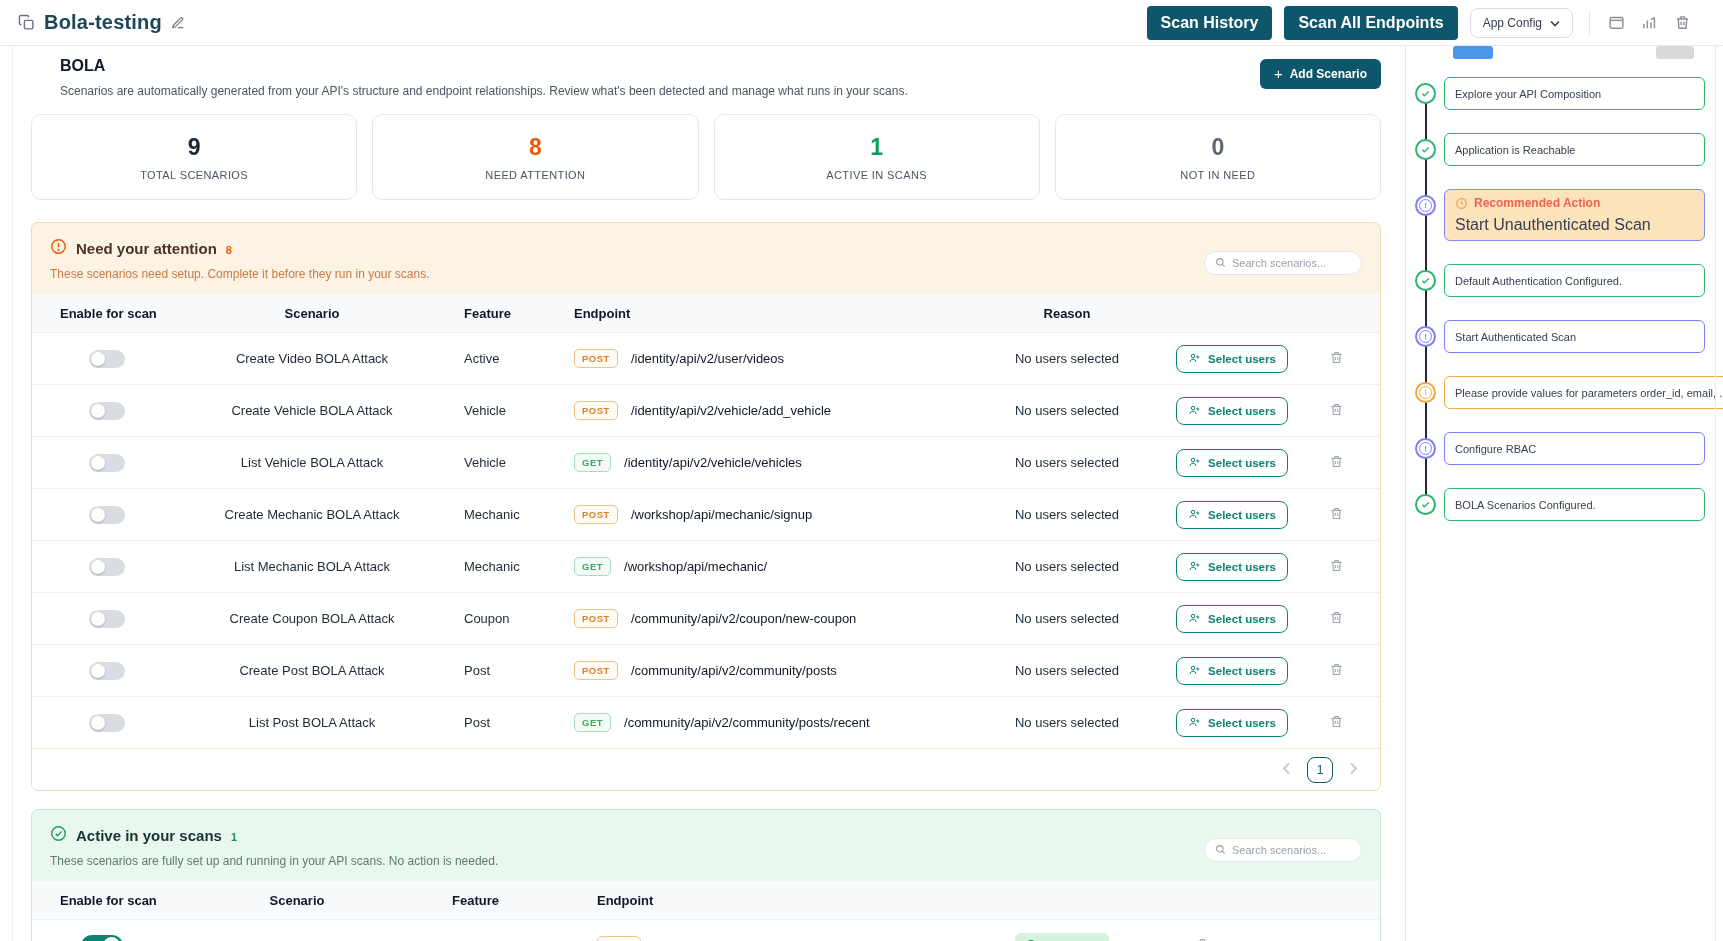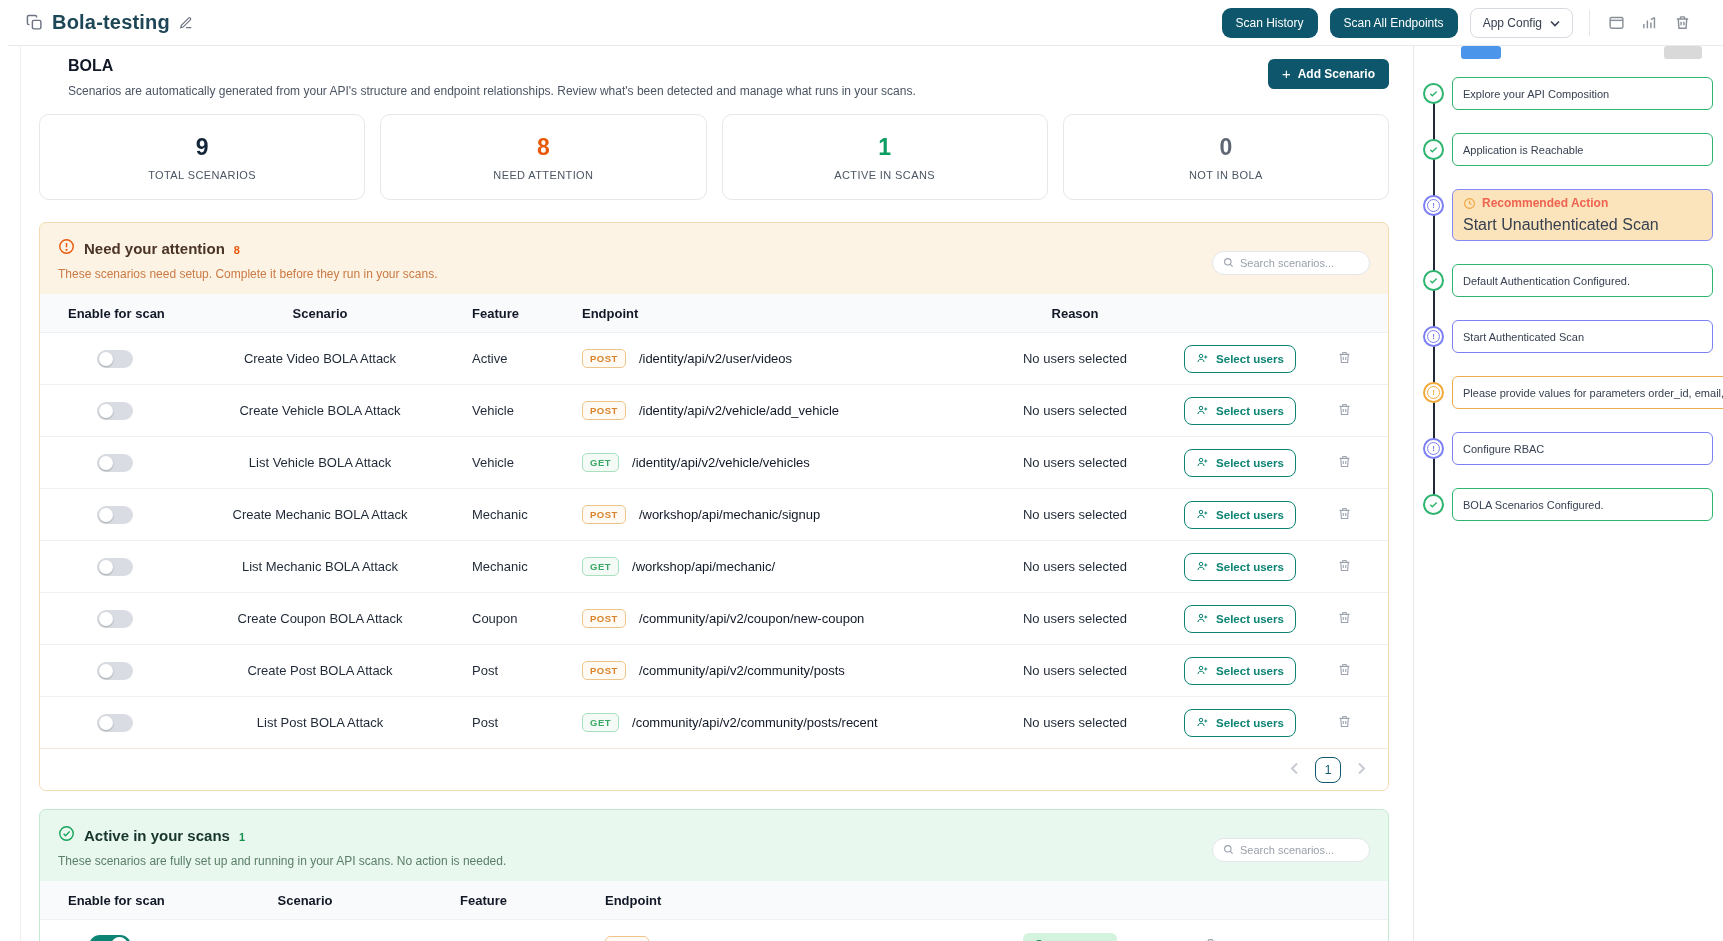--- a/index.html
+++ b/index.html
@@ -1,28 +1,28 @@
 <!DOCTYPE html>
 <html style="--teal-dark: #0d566b; --teal: #0c8373;"><head>
 <meta charset="utf-8">
 <style>
   * { margin:0; padding:0; box-sizing:border-box; }
   html,body { background:#fff; }
   body { font-family:"Liberation Sans", sans-serif; color:#1f2937; }
-  .screen { position:relative; width:1723px; height:941px; background:#fff; overflow:hidden;padding-left:8px; }
+  .screen { position:relative; width:1723px; height:941px; background:#fff; overflow:hidden; }
 
   
   .topbar { height:46px; display:flex; align-items:center; justify-content:space-between;
             padding:0 30px 0 18px; border-bottom:1px solid #e7eaee; background:#fff; }
   .topbar-left { display:flex; align-items:center; gap:9px; }
   .title { font-size:20px; font-weight:bold; color:#1d4657; letter-spacing:.2px; }
   .icon-btn svg, .topbar-left svg { display:block; }
   .topbar-right { display:flex; align-items:center; gap:12px; }
-  .btn-teal { background:var(--teal-dark,#0d566b); color:#fff; border:none; border-radius:9px;
-              font-family:inherit; font-size:12px; font-weight:normal; padding:8px 14px; cursor:pointer; }
+  .btn-teal { background:var(--teal-dark,#0d566b); color:#fff; border:none; border-radius:4px;
+              font-family:inherit; font-size:16px; font-weight:bold; padding:8px 14px; cursor:pointer; }
   .dropdown { display:flex; align-items:center; gap:8px; background:#fff; border:1px solid #d6dbe1;
               border-radius:8px; padding:7px 12px; font-size:12px; color:#374151; cursor:pointer; }
   .vdiv { width:1px; height:26px; background:#e5e7eb; margin:0 4px; }
   .icon-btn { background:none; border:none; cursor:pointer; padding:2px; color:#8a9099; }
 
   
   .layout { display:flex; height:895px; }
   .content { width:1403px; margin-left:12px; border-left:1px solid #edeff2;
              padding:11px 24px 0 18px; }
   
@@ -202,21 +202,21 @@
           <div class="stat-label">NEED ATTENTION</div>
         </div>
 
         <div class="stat-card">
           <div class="stat-value" style="color: rgb(11, 157, 97);">1</div>
           <div class="stat-label">ACTIVE IN SCANS</div>
         </div>
 
         <div class="stat-card">
           <div class="stat-value" style="color: rgb(95, 103, 114);">0</div>
-          <div class="stat-label">NOT IN BOLA</div>
+          <div class="stat-label">NOT IN NEED</div>
         </div>
       </div>
 
       <section class="panel attention">
         <div class="sec-head">
           <div class="sec-title-row">
             <span style="color:#e8590c;">
               <svg width="17" height="17" viewBox="0 0 24 24" fill="none" stroke="currentColor" stroke-width="2">
                   <circle cx="12" cy="12" r="9.5"></circle>
                   <path d="M12 7v6"></path>

